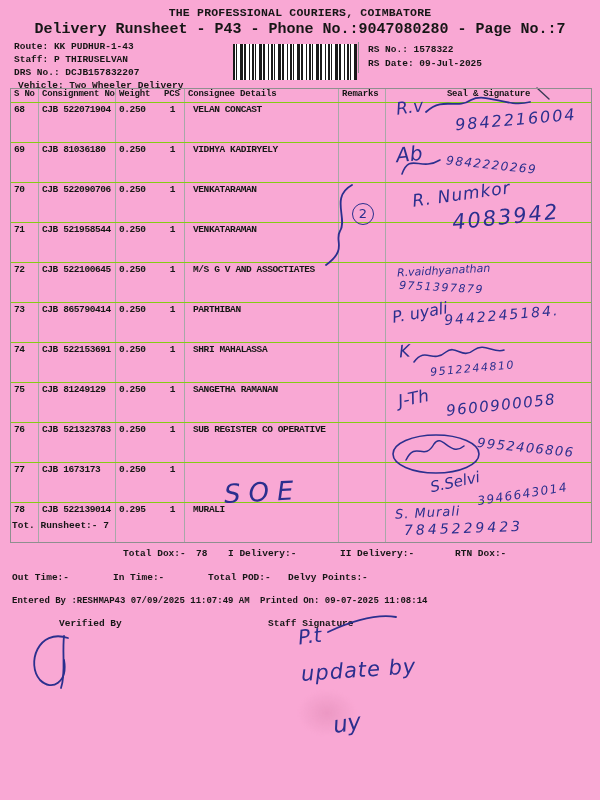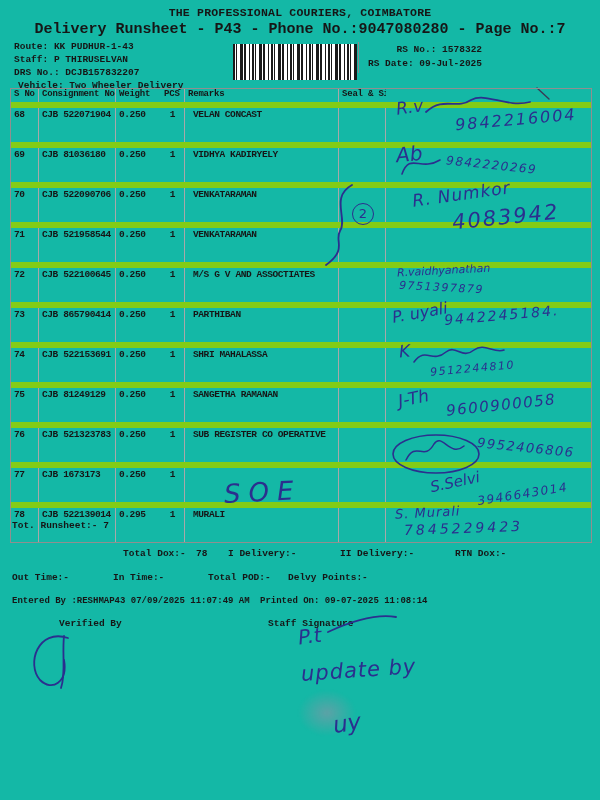--- a/index.html
+++ b/index.html
@@ -1,36 +1,36 @@
 <!DOCTYPE html>
 <html><head>
 <meta charset="utf-8">
 <style>
   * { box-sizing: border-box; margin: 0; padding: 0; }
   body { background: #e8e8e8; font-family: "Liberation Mono", "DejaVu Sans Mono", monospace; }
   .page {
     position: relative; width: 600px; height: 800px; margin: 0 auto;
-    background: #14b8a6; overflow: hidden; color: #161616;
+    background: #f9a8d4; overflow: hidden; color: #161616;
   }
   .doc { font-family: "Liberation Mono", "DejaVu Sans Mono", monospace; font-weight: bold; white-space: nowrap; }
   .abs { position: absolute; }
   .title { top: 6px; left: 0; width: 100%; text-align: center; font-size: 11.5px; letter-spacing: 0.2px; }
   .subtitle { top: 21px; left: 0; width: 100%; text-align: center; font-size: 15px; }
   .info { font-size: 9.5px; }
   .barcode {
     left: 233px; top: 44px; width: 124px; height: 36px;
     background: repeating-linear-gradient(90deg,
       #191919 0 2px, #fff 2px 3px, #191919 3px 4px, #fff 4px 7px,
       #191919 7px 10px, #fff 10px 11px, #191919 11px 13px, #fff 13px 16px,
       #191919 16px 17px, #fff 17px 19px);
   }
-  .rsbox { left: 358px; top: 42px; border-left: 1px solid #8a8a8a; padding: 1px 0 2px 9px; text-align: right; }
+  .rsbox { left: 358px; top: 42px; border-left: 1px solid #8a8a8a; padding: 1px 0 2px 9px; }
   .rsbox div { font-size: 9.5px; font-weight: bold; line-height: 14px; white-space: nowrap; }
   .table { position: absolute; left: 10px; top: 88px; width: 582px; border: 1px solid #8f8f8f; background: transparent; }
-  .trow { display: grid; grid-template-columns: 28px 77px 45px 24px 154px 47px 1fr; height: 40px; border-top: 6px solid #84cc16; }
+  .trow { display: grid; grid-template-columns: 28px 77px 45px 24px 154px 47px 1fr; height: 40px; border-top: 1px solid #84cc16; }
   .thead { height: 13px; border-top: none; }
   .cell {
     padding: 1px 3px; font-size: 9.5px; font-weight: bold; letter-spacing: -0.4px;
     border-right: 1px solid #a8a8a8; overflow: hidden; white-space: nowrap;
   }
   .cell.nb { border-right: none; }
   .thead .cell { font-size: 9px; letter-spacing: -0.2px; padding-top: 0; font-family: Liberation Mono, monospace; }
   .cell.center { text-align: center; }
   .cell.consignee { padding-left: 8px; }
   .foot { font-size: 9.5px; }
@@ -73,20 +73,21 @@
   <svg class="ink-svg" style="left:534px; top:86px;" width="18" height="16">
     <path d="M3,2 L15,13" stroke="#3a3a56" stroke-width="1.4" fill="none" stroke-linecap="round"></path>
   </svg>
 
   <div class="table">
     <div class="trow thead">
       <div class="cell">S No</div>
       <div class="cell">Consignment No</div>
       <div class="cell nb">Weight</div>
       <div class="cell">PCS</div>
+      <div class="cell">Consignee Details</div>
       <div class="cell">Remarks</div>
       <div class="cell nb center">Seal &amp; Signature</div>
     </div>
 
     <div class="trow">
       <div class="cell">68</div>
       <div class="cell">CJB 522071904</div>
       <div class="cell nb">0.250</div>
       <div class="cell center">1</div>
       <div class="cell consignee">VELAN CONCAST</div>

